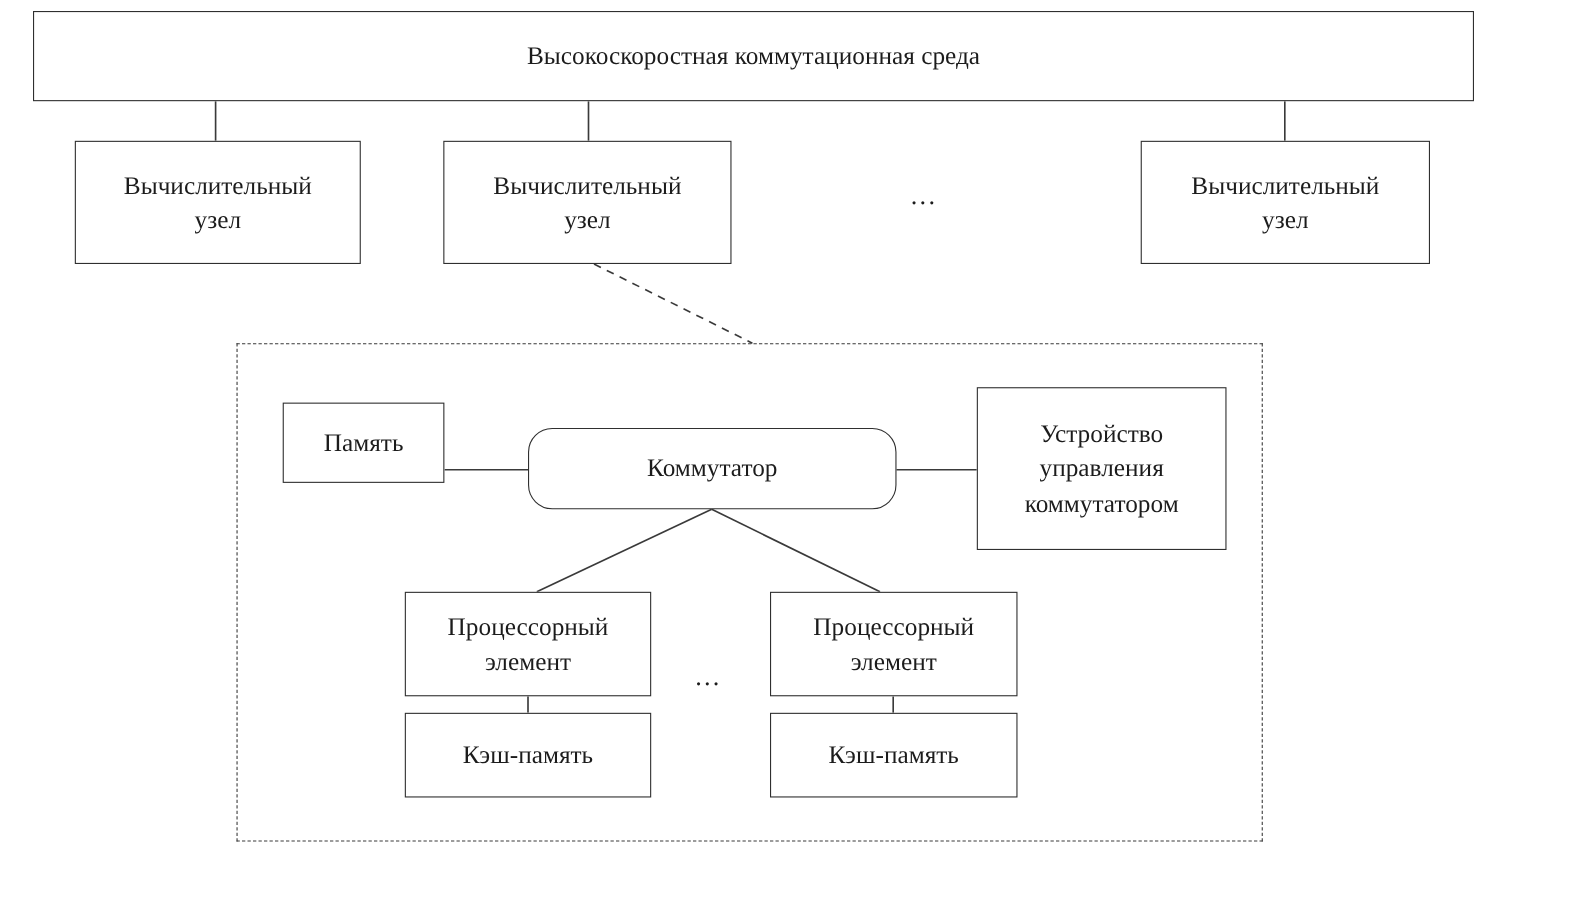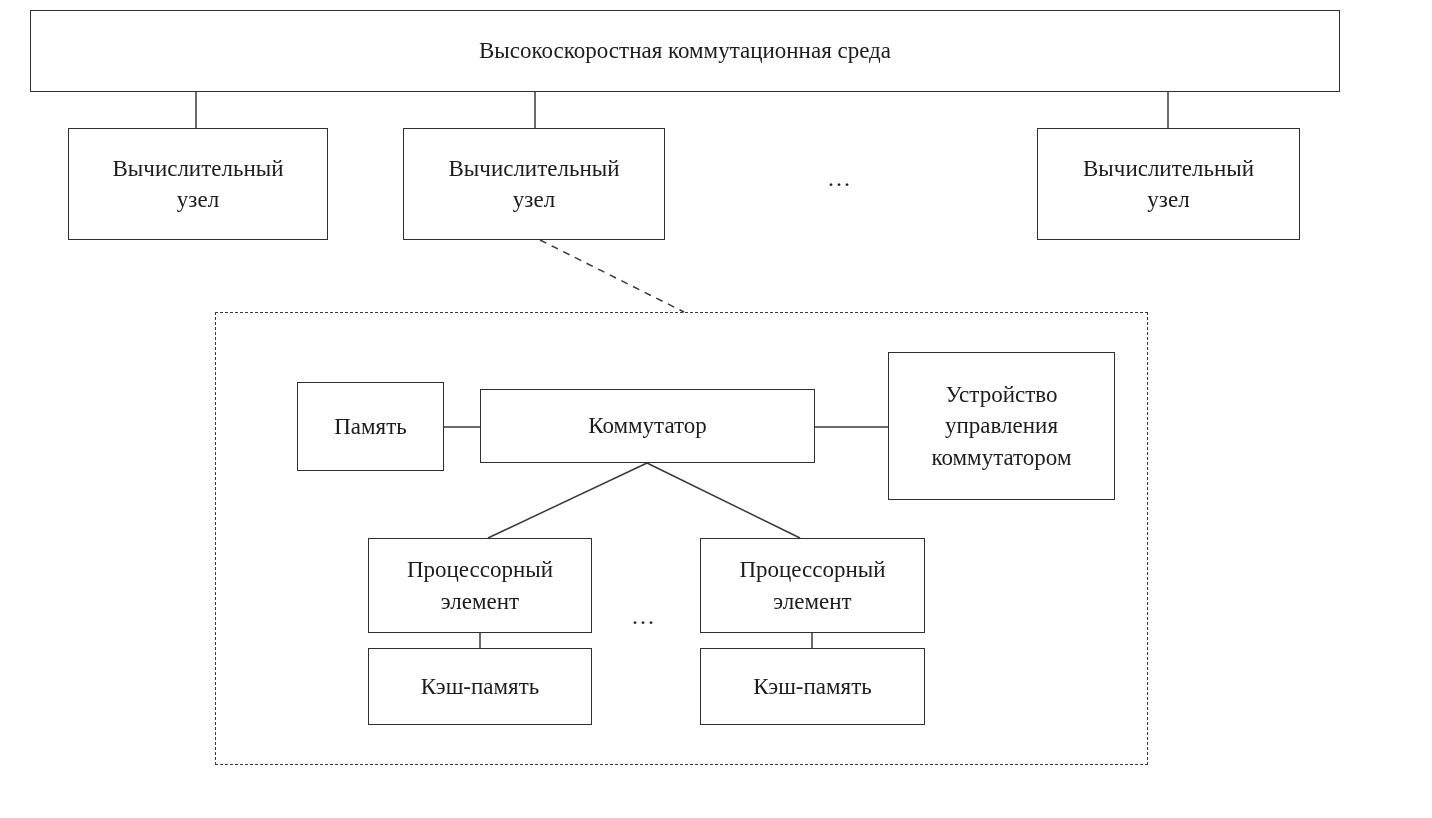--- a/index.html
+++ b/index.html
@@ -94,25 +94,25 @@
 узел</span>
   </div>
 
   <span class="ellipsis" style="left:828px; top:165px;">...</span>
 
   <div class="box" style="left:1037px; top:128px; width:263px; height:112px;">
     <span class="lbl">Вычислительный
 узел</span>
   </div>
 
-  <div class="box" style="left:257px; top:382px; width:147px; height:89px;margin-left:40px;">
+  <div class="box" style="left:257px; top:366px; width:147px; height:73px;">
     <span class="lbl">Память</span>
   </div>
 
-  <div class="box" style="left:480px; top:389px; width:335px; height:74px;">
+  <div class="box" style="left:480px; top:389px; width:335px; height:74px;border-radius:22px;">
     <span class="lbl">Коммутатор</span>
   </div>
 
   <div class="box" style="left:888px; top:352px; width:227px; height:148px;text-align:center;">
     <span class="lbl">Устройство
 управления
 коммутатором</span>
   </div>
 
   <div class="box" style="left:368px; top:538px; width:224px; height:95px;">

